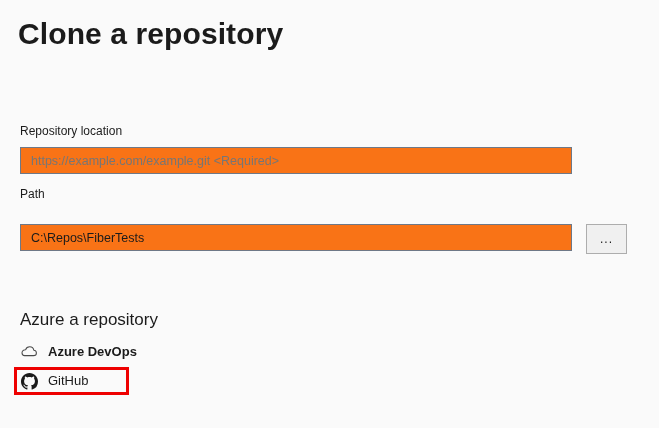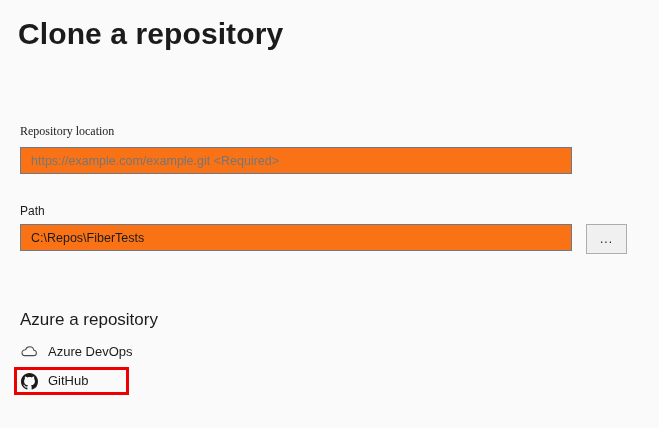--- a/index.html
+++ b/index.html
@@ -51,22 +51,22 @@
   
   .field-label {
     position: absolute;
     left: 20px;
     font-size: 12px;
     font-weight: 400;
     color: #1b1b1b;
     line-height: 16px;
     white-space: nowrap;
   }
-  .field-label.repo-label { top: 123px; font-family: Liberation Serif, serif; }
-  .field-label.path-label { top: 186px; margin-top: 17px; }
+  .field-label.repo-label { top: 123px; }
+  .field-label.path-label { top: 186px; }
 
   
   .text-input {
     position: absolute;
     left: 20px;
     width: 552px;
     height: 27px;
     box-sizing: border-box;
     background: #f97316;
     border: 1px solid #6e7887;
@@ -108,21 +108,21 @@
 
   
   .repo-source {
     position: absolute;
     left: 20px;
     display: flex;
     align-items: center;
     height: 22px;
     cursor: default;
   }
-  .repo-source.azure-row { top: 341px; }
+  .repo-source.azure-row { top: 341px; font-weight: bold; }
   .repo-source.github-row { top: 370px; }
 
   .source-icon {
     width: 18px;
     height: 18px;
     display: flex;
     align-items: center;
     justify-content: center;
     flex: 0 0 auto;
   }

